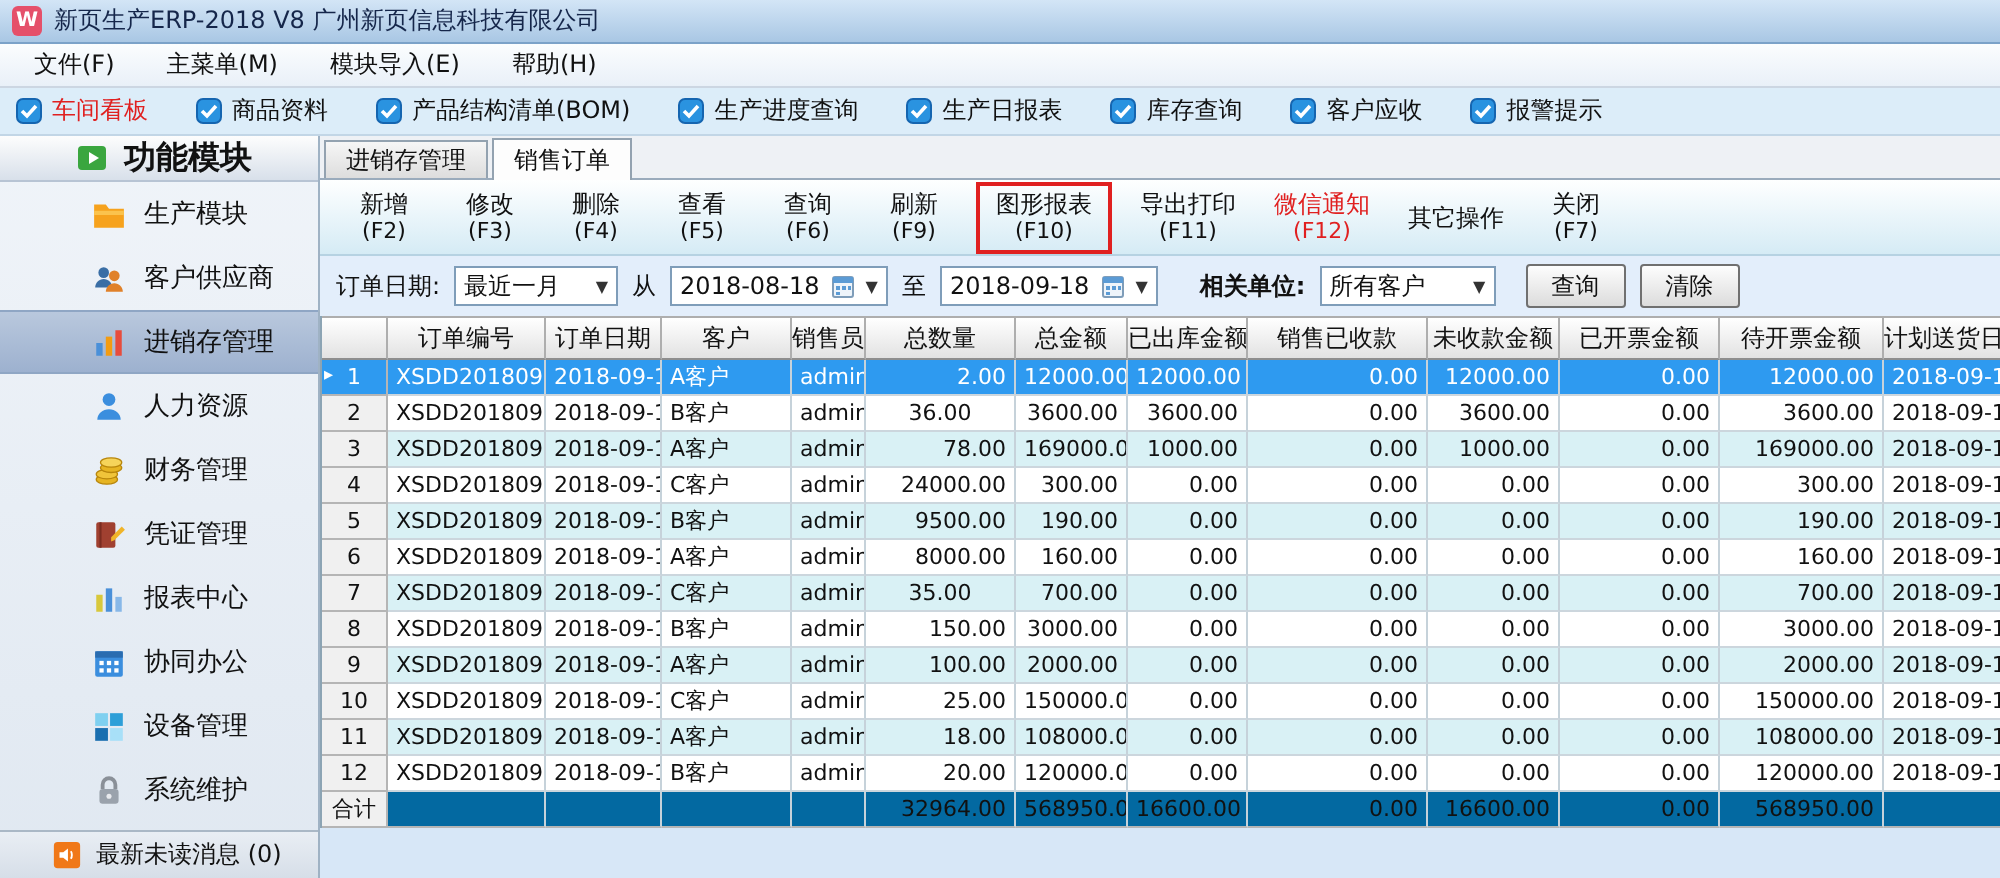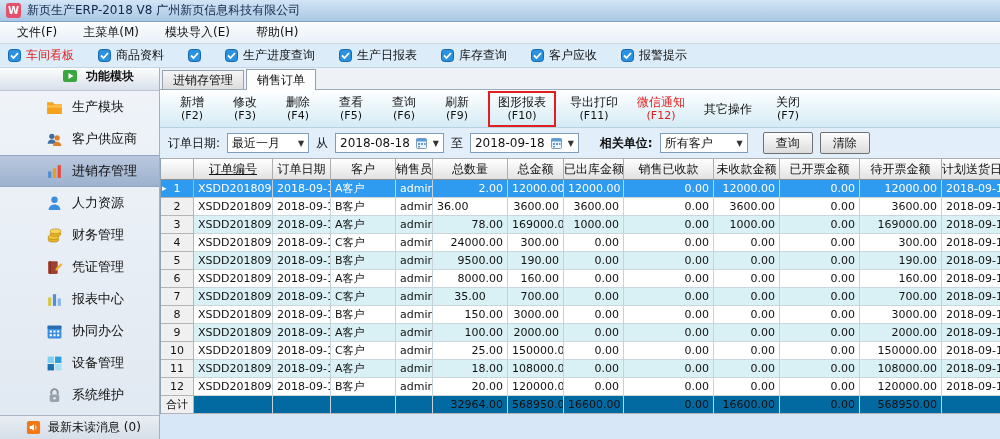--- a/index.html
+++ b/index.html
@@ -18,21 +18,21 @@
 
   
   .quickbar { height:24px; background:#dcedf9; border-bottom:1px solid #c2d6e6; display:flex; align-items:center; padding-left:8px; gap:24px; flex:0 0 24px; }
   .qitem { display:flex; align-items:center; gap:5px; }
   .qitem.red span.qlabel { color:#e02020; }
 
   .bodyrow { flex:1; display:flex; min-height:0; }
 
   
   .sidebar { width:160px; flex:0 0 160px; background:linear-gradient(#f0f4f9,#e0e8f1); border-right:1px solid #9fb2c4; position:relative; }
-  .side-header { height:23px; background:linear-gradient(#fdfdfd,#d8e0ea); border-bottom:1px solid #b8c4d4; display:flex; align-items:flex-start; gap:8px; padding-left:86px; font-weight:bold; font-size:12px; }
+  .side-header { height:23px; background:linear-gradient(#fdfdfd,#d8e0ea); border-bottom:1px solid #b8c4d4; display:flex; align-items:center; gap:8px; padding-left:62px; font-weight:bold; font-size:16px; }
   .side-header svg { margin-left:-24px; }
   .side-item { height:32px; display:flex; align-items:center; gap:9px; padding-left:46px; font-size:13px; cursor:default; }
   .side-item.selected { background:linear-gradient(#b9c8dd,#9db1cf); border-top:1px solid #8fa6c4; border-bottom:1px solid #8fa6c4; }
   .side-footer { position:absolute; left:0; bottom:0; width:100%; height:24px; background:linear-gradient(#e9eef4,#d6dee8); border-top:1px solid #aab8c6; display:flex; align-items:center; gap:7px; padding-left:48px; font-size:12px; }
   .side-footer svg { margin-left:-22px; }
 
   
   .main { flex:1; display:flex; flex-direction:column; background:#d7e7f7; min-width:0; }
   .tabstrip { height:22px; background:#eef1f5; border-bottom:1px solid #9aabbc; display:flex; align-items:flex-end; padding-left:2px; flex:0 0 22px; }
   .tab { padding:0 10px; font-size:12px; height:19px; line-height:19px; background:linear-gradient(#f6f6f6,#dddddd); border:1px solid #93a2b0; border-bottom:none; margin-right:2px; }
@@ -97,20 +97,21 @@
           <rect width="12" height="12" x="0.5" y="0.5" rx="3" fill="#2a93e0" stroke="#1565b0"></rect>
           <path d="M3 6.5l2.5 2.5L10 4" stroke="#fff" stroke-width="1.8" fill="none"></path>
         </svg>
         <span class="qlabel">商品资料</span>
       </div>
     <div class="qitem">
         <svg width="13" height="13" viewBox="0 0 13 13">
           <rect width="12" height="12" x="0.5" y="0.5" rx="3" fill="#2a93e0" stroke="#1565b0"></rect>
           <path d="M3 6.5l2.5 2.5L10 4" stroke="#fff" stroke-width="1.8" fill="none"></path>
         </svg>
+        <span class="qlabel">产品结构清单(BOM)</span>
       </div>
     <div class="qitem">
         <svg width="13" height="13" viewBox="0 0 13 13">
           <rect width="12" height="12" x="0.5" y="0.5" rx="3" fill="#2a93e0" stroke="#1565b0"></rect>
           <path d="M3 6.5l2.5 2.5L10 4" stroke="#fff" stroke-width="1.8" fill="none"></path>
         </svg>
         <span class="qlabel">生产进度查询</span>
       </div>
     <div class="qitem">
         <svg width="13" height="13" viewBox="0 0 13 13">
@@ -343,21 +344,21 @@
             <span>所有客户</span>
             <span class="arr">▼</span>
           </span>
         <span class="fbtn" style="margin-left:8px">查询</span>
         <span class="fbtn">清除</span>
       </div>
 
       <div class="grid">
         <div class="thead">
             <div class="th" style="width: 33px;"></div>
-            <div class="th" style="width: 79px; text-decoration: underline;">订单编号</div>
+            <div class="th" style="width: 79px;">订单编号</div>
             <div class="th" style="width: 58px;">订单日期</div>
             <div class="th" style="width: 65px;">客户</div>
             <div class="th" style="width: 37px;">销售员</div>
             <div class="th" style="width: 75px;">总数量</div>
             <div class="th" style="width: 56px;">总金额</div>
             <div class="th" style="width: 60px;">已出库金额</div>
             <div class="th" style="width: 90px;">销售已收款</div>
             <div class="th" style="width: 66px;">未收款金额</div>
             <div class="th" style="width: 80px;">已开票金额</div>
             <div class="th" style="width: 82px;">待开票金额</div>
@@ -378,21 +379,21 @@
               <div class="td" style="width: 80px; text-align: right;">0.00</div>
               <div class="td" style="width: 82px; text-align: right;">12000.00</div>
               <div class="td" style="width: 59px; text-align: left;">2018-09-13</div>
             </div>
             <div class="tr even">
               <div class="td first" style="width: 33px; text-align: center;">2</div>
               <div class="td" style="width: 79px; text-align: left;">XSDD201809011</div>
               <div class="td" style="width: 58px; text-align: left;">2018-09-12</div>
               <div class="td" style="width: 65px; text-align: left;">B客户</div>
               <div class="td" style="width: 37px; text-align: left;">admin</div>
-              <div class="td" style="width: 75px; text-align: left;">36.00</div>
+              <div class="td" style="width: 75px; text-align: center;">36.00</div>
               <div class="td" style="width: 56px; text-align: right;">3600.00</div>
               <div class="td" style="width: 60px; text-align: right;">3600.00</div>
               <div class="td" style="width: 90px; text-align: right;">0.00</div>
               <div class="td" style="width: 66px; text-align: right;">3600.00</div>
               <div class="td" style="width: 80px; text-align: right;">0.00</div>
               <div class="td" style="width: 82px; text-align: right;">3600.00</div>
               <div class="td" style="width: 59px; text-align: left;">2018-09-12</div>
             </div>
             <div class="tr odd">
               <div class="td first" style="width: 33px; text-align: center;">3</div>

